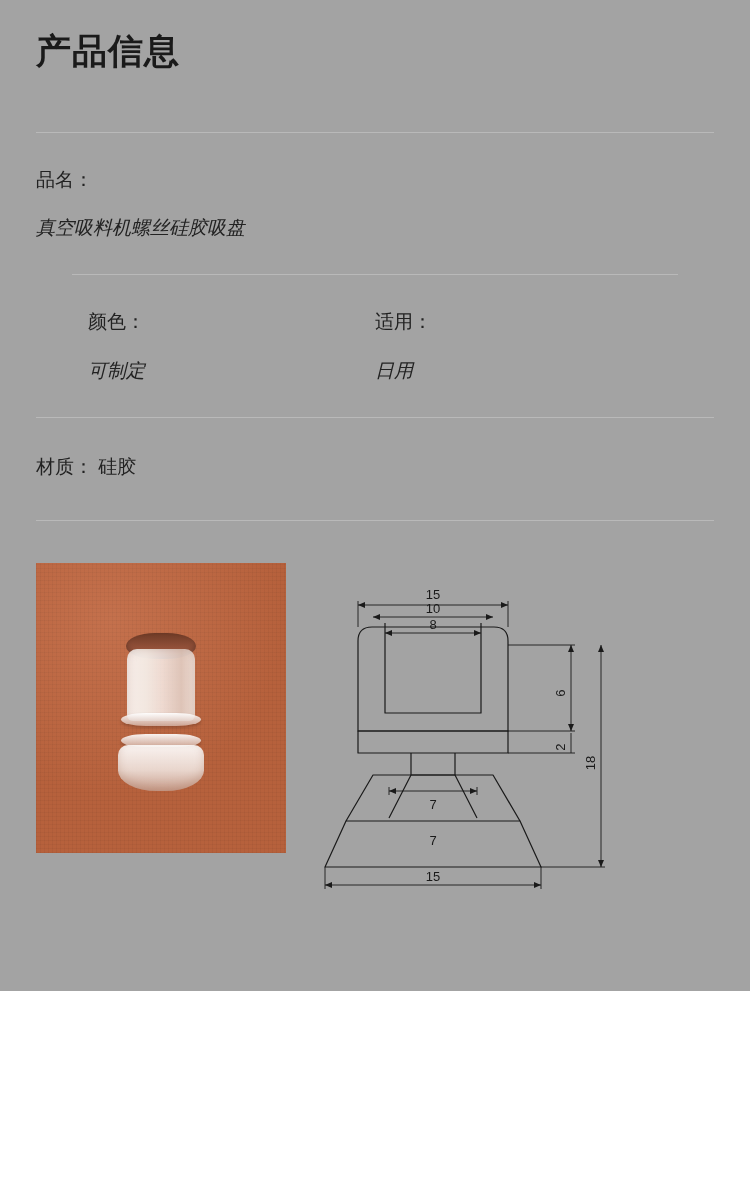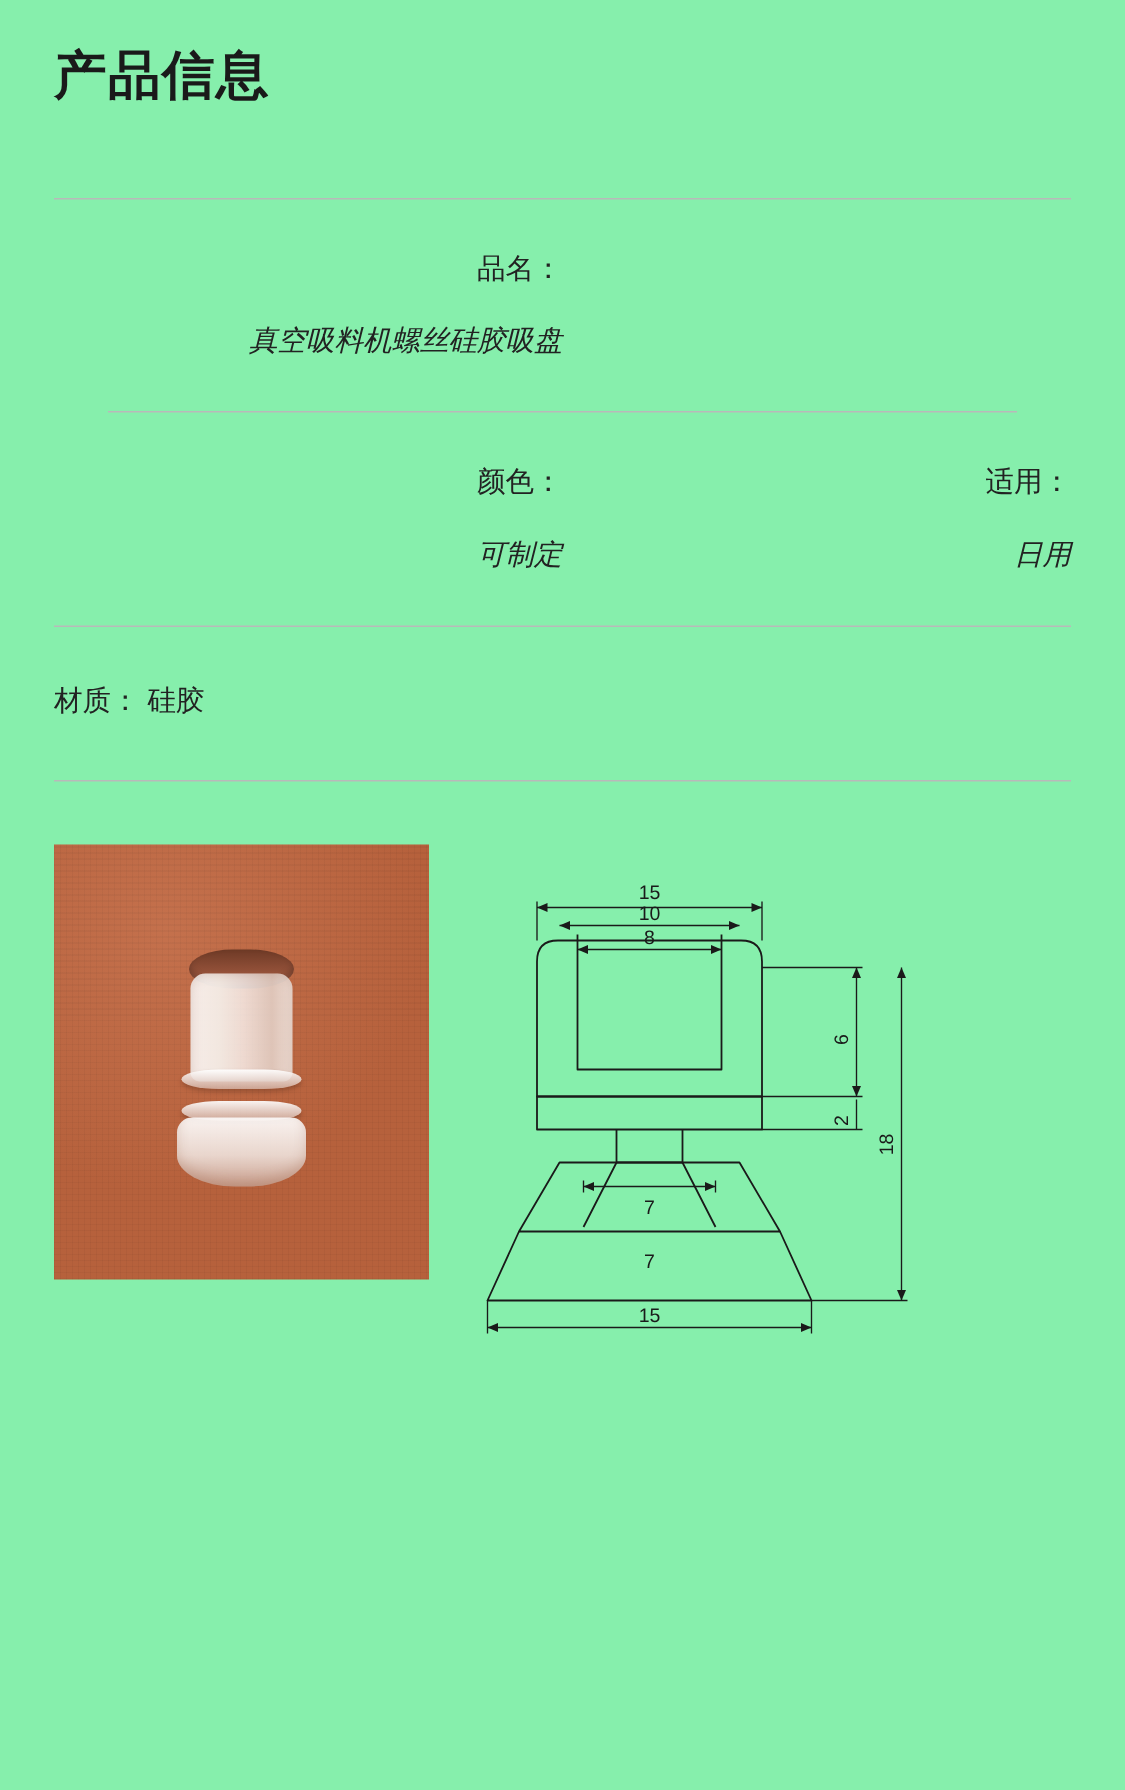--- a/index.html
+++ b/index.html
@@ -6,22 +6,22 @@
   html, body {
     width: 750px;
     height: 1193px;
     background: #ffffff;
     font-family: "Liberation Sans", sans-serif;
     color: #000;
   }
   .page {
     position: relative;
     width: 750px;
-    height: 1193px;
-    background: #86efac;
+    height: 991px;
+    background: #a3a3a3;
     overflow: hidden;
   }
   .header {
     padding: 28px 36px 0 36px;
   }
   .header .title-line {
     font-size: 35px;
     font-weight: bold;
     line-height: 1.30;
     letter-spacing: 1px;
@@ -29,21 +29,20 @@
   }
   .rule {
     height: 1px;
     background: #b9b9b9;
     margin: 0 36px;
   }
   .rule.top { margin-top: 58px; }
 
   .spec-block {
     padding: 0 36px;
-    text-align: right;
   }
   .spec-row {
     display: flex;
     padding-top: 36px;
     padding-bottom: 34px;
   }
   .spec-col {
     width: 50%;
   }
   .spec-col.right {

